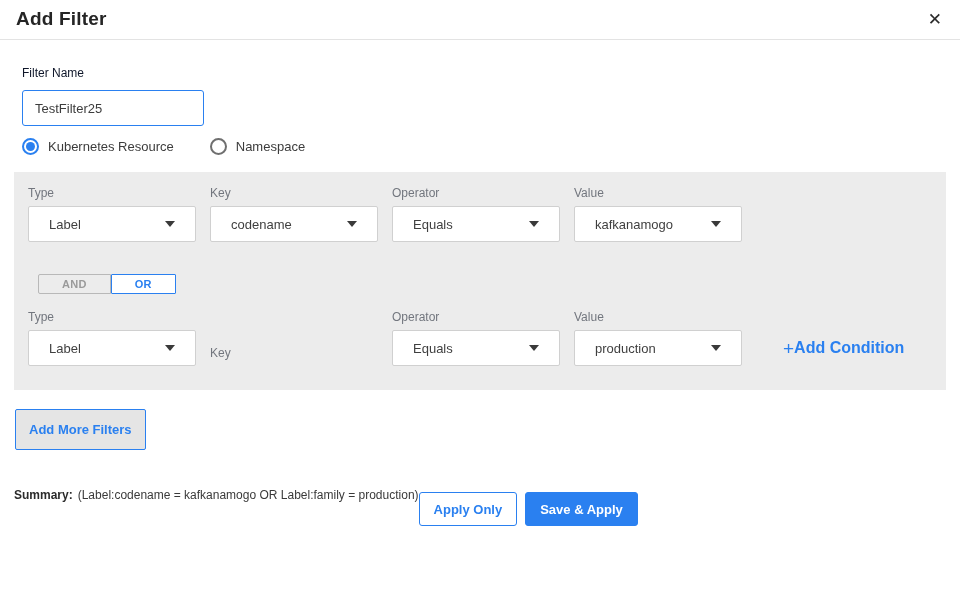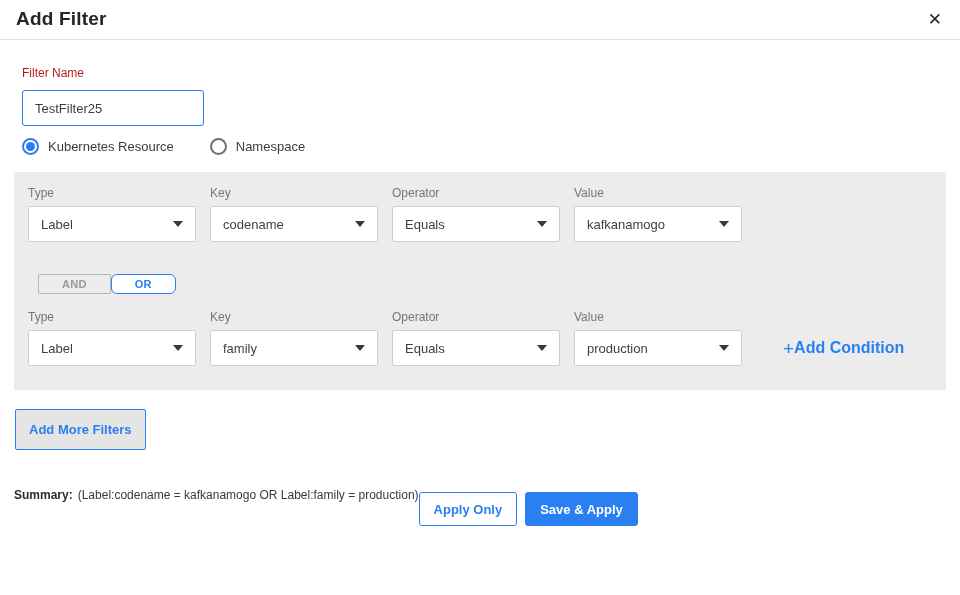--- a/index.html
+++ b/index.html
@@ -14,21 +14,21 @@
   
   .dlg-header {
     display:flex; align-items:center; justify-content:space-between;
     padding:8px 16px 9px 16px; border-bottom:1px solid #e3e3e3;
   }
   .dlg-title { font-size:19px; font-weight:700; color:#252525; letter-spacing:.2px; }
   .close-btn { font-size:17px; color:#2b2b2b; cursor:pointer; line-height:1; padding:2px 2px; }
 
   
   .dlg-body { padding:0 22px; }
-  .field-label { font-size:12px; color:#b91c1c; }
+  .field-label { font-size:12px; color:#0f172a; }
   .lbl-filter-name { margin-top:26px; }
   .filter-input {
     display:block; margin-top:10px; width:182px; height:36px;
     border:1px solid #2a80f0; border-radius:3px; padding:8px 12px;
     font-size:13px; color:#3c3c3c; font-family:inherit; outline:none; background:#fff;
   }
   .lbl-calc-scope { margin-top:30px; }
   .radio-row { display:flex; align-items:center; margin-top:12px; }
   .radio-opt { display:flex; align-items:center; cursor:pointer; }
   .radio-opt + .radio-opt { margin-left:36px; }
@@ -39,34 +39,34 @@
   .radio-label { margin-left:9px; font-size:13px; color:#3c3c3c; }
 
   
   .cond-panel { margin:17px 14px 0 14px; background:#ececec; padding:14px 14px 24px 14px; }
   .cond-row { display:flex; align-items:flex-end; }
   .cond-field { width:168px; margin-right:14px; }
   .cond-label { font-size:12px; color:#72767e; margin-bottom:6px; }
   .dropdown {
     height:36px; background:#fff; border:1px solid #d0d0d0; border-radius:2px;
     display:flex; align-items:center; justify-content:space-between;
-    padding:0 12px; font-size:13px; color:#3f3f3f; cursor:pointer;
+    padding:0 20px; font-size:13px; color:#3f3f3f; cursor:pointer;
   }
   .caret {
     width:0; height:0; flex:0 0 auto; margin-left:8px;
     border-left:5px solid transparent; border-right:5px solid transparent;
     border-top:6px solid #3a3a3a;
   }
   .logic-toggle { display:flex; margin:32px 0 16px 10px; }
   .logic-btn {
     height:20px; padding:0 23px; display:flex; align-items:center;
     font-size:11px; font-weight:700; letter-spacing:.3px; cursor:pointer;
     border:1px solid #b8b8b8; color:#9a9a9a; background:transparent; border-radius:2px 0 0 2px;
   }
-  .logic-btn.active { border:1px solid #2a80f0; color:#2a80f0; background:#fff; border-radius:6px; }
+  .logic-btn.active { border:1px solid #2a80f0; color:#2a80f0; background:#fff; border-radius:1px; }
   .add-condition {
     display:flex; align-items:center; height:36px; margin-left:27px; cursor:pointer; color:#2a80f0;
   }
   .add-condition .plus { font-size:19px; font-weight:400; line-height:1; }
   .add-condition .add-label { font-size:16px; font-weight:700; margin-left:0; }
 
   
   .add-more-btn {
     display:inline-block; margin:19px 0 0 15px; padding:12px 13px;
     background:#e5e5e5; border:1px solid #2a80f0; border-radius:2px;
@@ -155,24 +155,20 @@
     <div class="cond-row">
       <div class="cond-field">
         <div class="cond-label">Type</div>
         <div class="dropdown">
           <span>Label</span>
           <span class="caret"></span>
         </div>
       </div>
       <div class="cond-field">
         <div class="cond-label">Key</div>
-        <div class="dropdown">
-          <span>family</span>
-          <span class="caret"></span>
-        </div>
       </div>
       <div class="cond-field">
         <div class="cond-label">Operator</div>
         <div class="dropdown">
           <span>Equals</span>
           <span class="caret"></span>
         </div>
       </div>
       <div class="cond-field">
         <div class="cond-label">Value</div>

